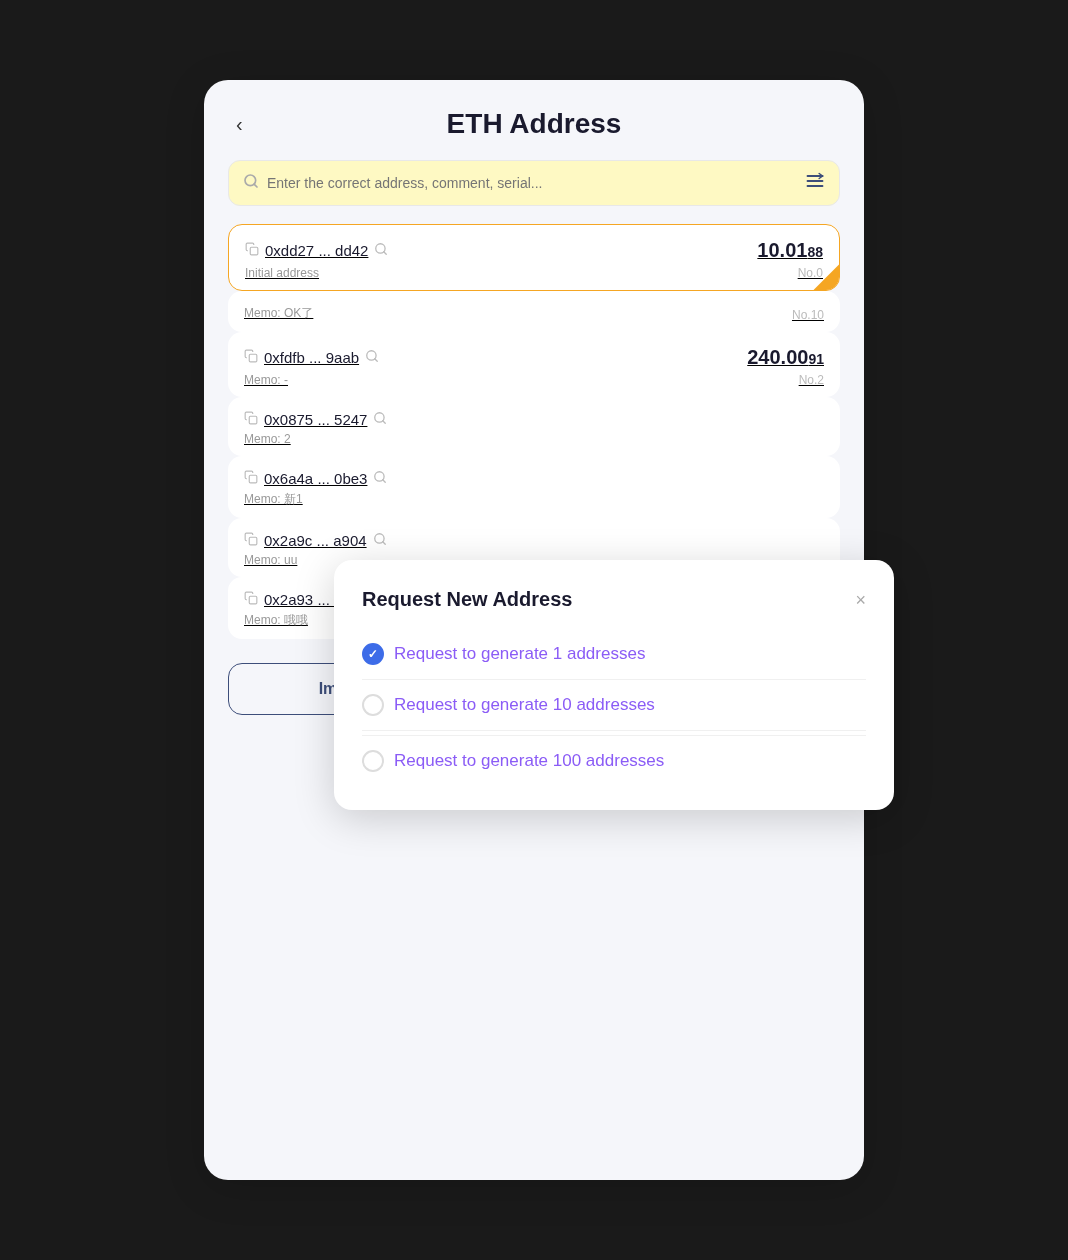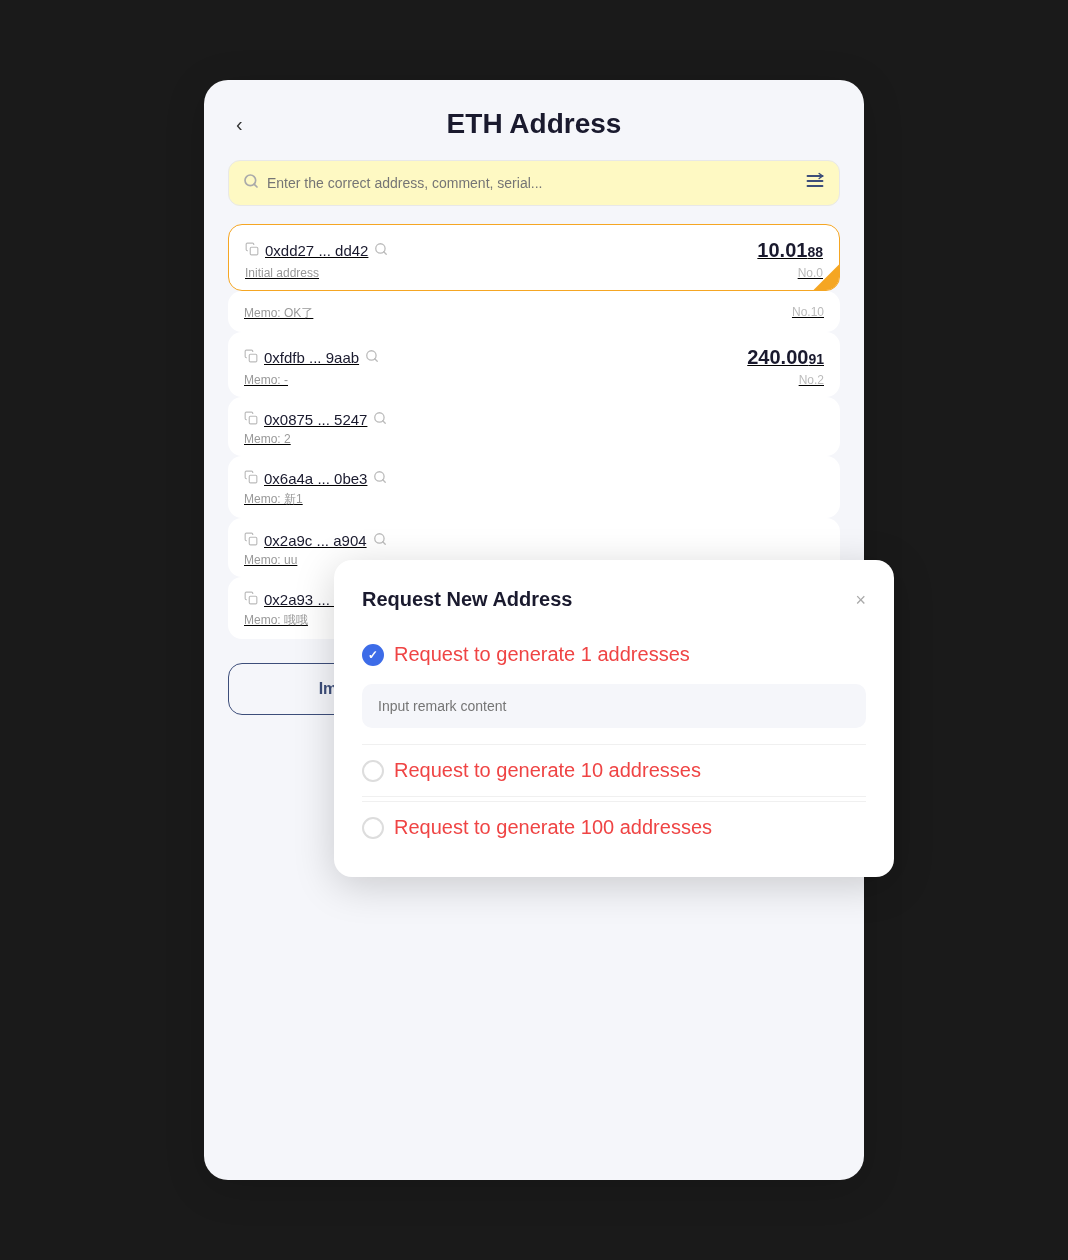--- a/index.html
+++ b/index.html
@@ -136,21 +136,21 @@
 
     .amount-decimal {
       font-size: 14px;
       font-weight: 700;
       color: #1a1a2e;
     }
 
     .meta-row {
       display: flex;
       justify-content: space-between;
-      align-items: flex-start;
+      align-items: flex-end;
     }
 
     .memo-text {
       font-size: 12px;
       color: #999;
     }
 
     .serial-text {
       font-size: 12px;
       color: #bbb;
@@ -274,22 +274,22 @@
       border-color: #3d6ce8;
     }
 
     .radio-check {
       color: #fff;
       font-size: 12px;
       font-weight: 700;
     }
 
     .radio-label {
-      font-size: 20px;
-      color: #ef4444;
+      font-size: 17px;
+      color: #8b5cf6;
     }
 
     .remark-input {
       width: 100%;
       background: #f5f6fa;
       border: none;
       border-radius: 10px;
       padding: 14px 16px;
       font-size: 14px;
       color: #bbb;
@@ -506,21 +506,20 @@
 
       
       <div class="radio-option">
         <div class="radio-circle checked">
           <span class="radio-check">✓</span>
         </div>
         <span class="radio-label">Request to generate 1 addresses</span>
       </div>
 
       
-      <input class="remark-input" type="text" placeholder="Input remark content" style="">
 
       <div class="divider-line"></div>
 
       
       <div class="radio-option">
         <div class="radio-circle"></div>
         <span class="radio-label">Request to generate 10 addresses</span>
       </div>
 
       <div class="divider-line"></div>

